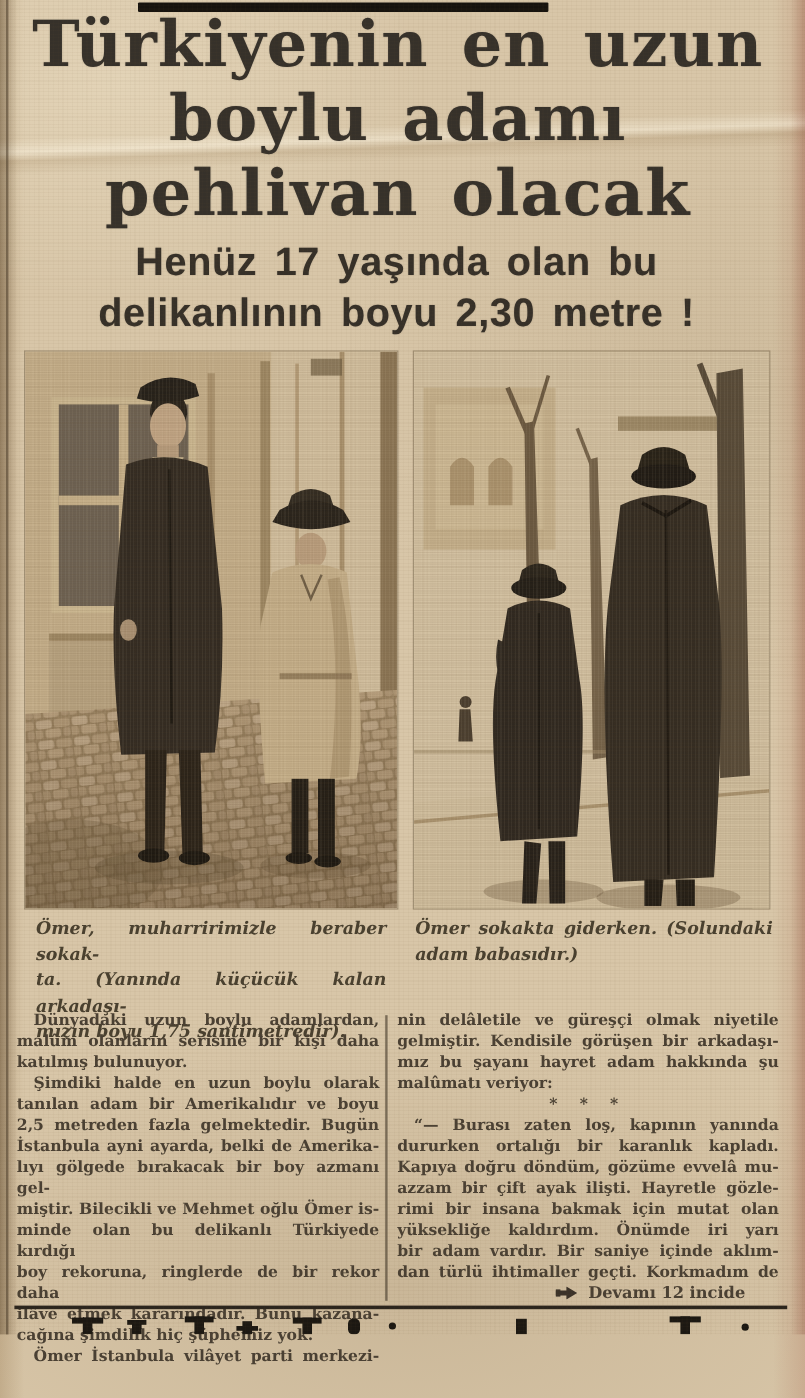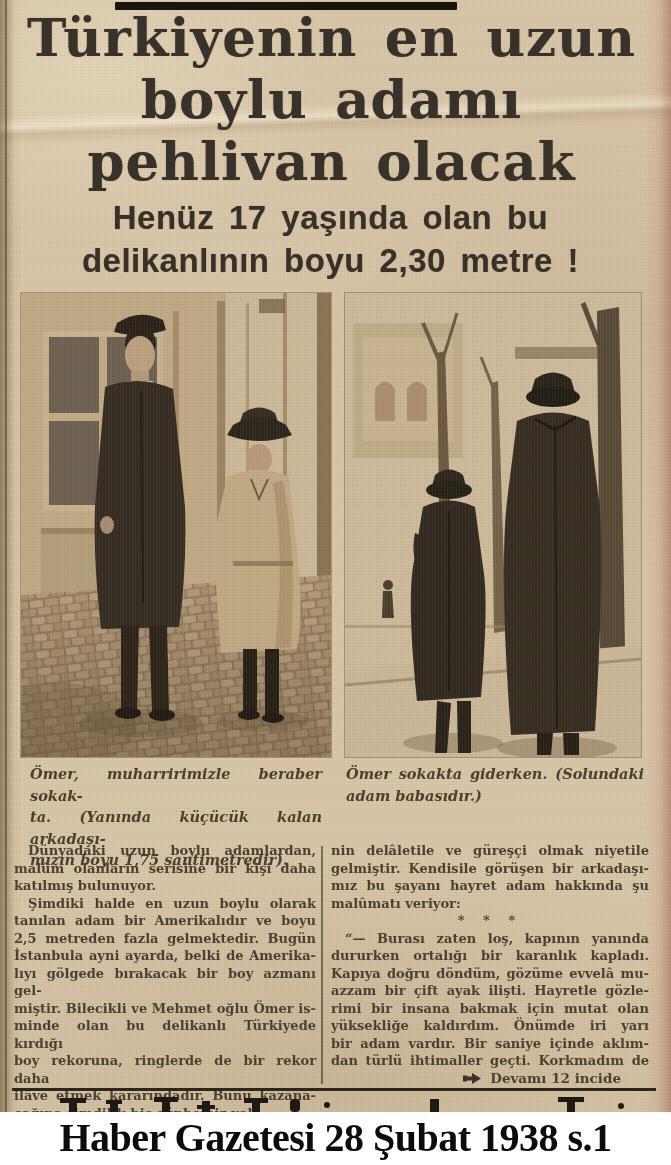--- a/index.html
+++ b/index.html
@@ -269,18 +269,15 @@
         <rect x="272" y="3" width="10" height="13" rx="4"></rect>
         <rect x="306" y="6" width="6" height="6" rx="3"></rect>
         <rect x="412" y="3" width="9" height="13"></rect>
         <rect x="540" y="1" width="26" height="5"></rect>
           <rect x="549" y="1" width="8" height="15"></rect>
         <rect x="600" y="7" width="6" height="6" rx="3"></rect>
       </g>
     </svg>
   </div>
 
-  <div class="band">
-    <div class="band-text">Haber Gazetesi 28 Şubat 1938 s.1</div>
-  </div>
 
   <div class="grain"></div>
 </div>
 
 </body></html>

